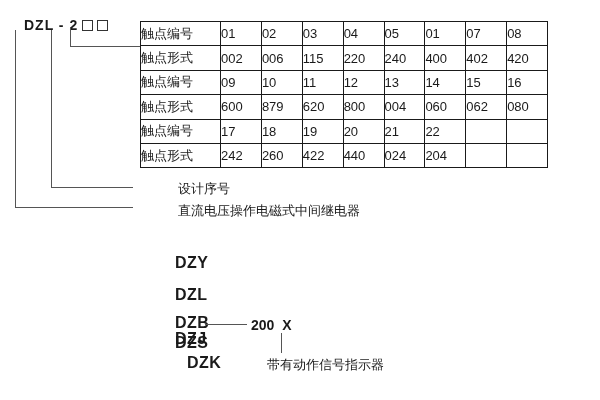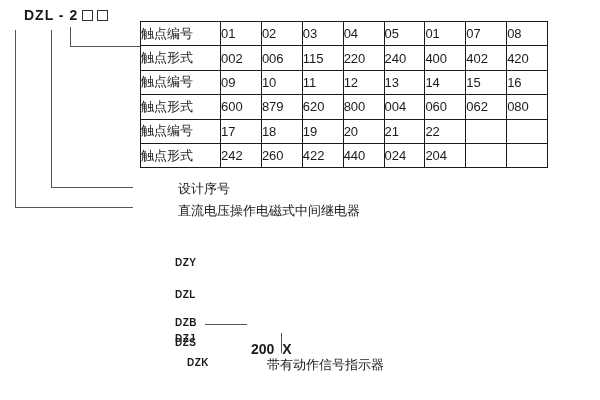--- a/index.html
+++ b/index.html
@@ -7,21 +7,21 @@
     width:600px;height:400px;
     background:#ffffff;
     font-family:"Liberation Sans","DejaVu Sans",sans-serif;
     color:#1a1a1a;
     position:relative;
     overflow:hidden;
   }
   .abs{position:absolute;}
   
   #model-code{
-    left:8px;top:7px;
+    left:8px;top:17px;
     font-size:14px;font-weight:bold;
     letter-spacing:1px;
     white-space:pre;
     display:flex;align-items:center;padding-left:16px;
   }
   .model-box{
     display:inline-block;
     width:9px;height:9px;
     border:1px solid #333;
     margin-left:4px;
@@ -45,30 +45,29 @@
     font-size:13px;
     padding:0;
     overflow:hidden;
   }
   #contact-table td.hdr{font-size:13px;}
   
   .callout-label{font-size:13px;white-space:nowrap;margin-left:40px;}
   
   .series-item{
     left:175px;
-    font-size:10px;font-weight:bold;
+    font-size:16px;font-weight:bold;
     letter-spacing:0.5px;
     height:20px;line-height:20px;
     white-space:nowrap;
   }
   #dzb-value{
     left:251px;top:317px;
     font-size:14px;font-weight:bold;
     white-space:pre;
-    margin-top:24px;
   }
   #indicator-label{
     left:267px;top:356px;
     font-size:13px;white-space:nowrap;
   }
 </style>
 </head>
 <body>
 
 <div class="abs" id="model-code">

